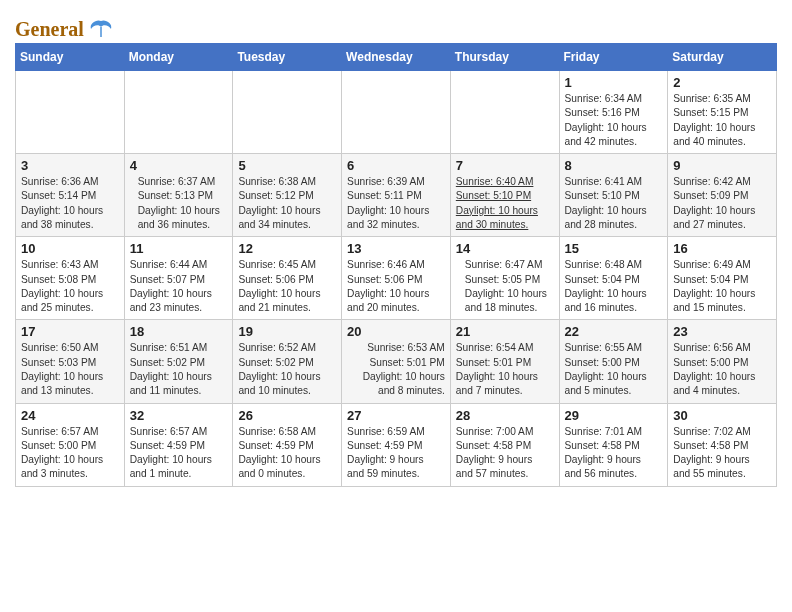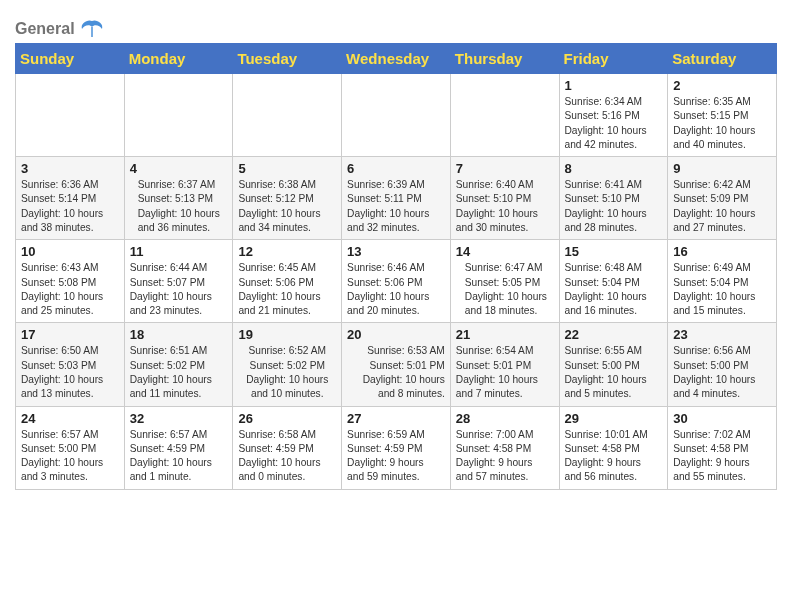--- a/index.html
+++ b/index.html
@@ -40,22 +40,22 @@
       color: #333;
       margin-top: 2px;
     }
     .calendar-table {
       width: 100%;
       border-collapse: collapse;
       table-layout: fixed;
     }
     .calendar-table thead tr th {
       background-color: #4472c4;
-      color: #fde047;
-      font-size: 15px;
+      color: #ffffff;
+      font-size: 12px;
       font-weight: bold;
       padding: 6px 4px;
       text-align: left;
       border: 1px solid #4472c4;
     }
     .calendar-table tbody tr td {
       border: 1px solid #ccc;
       vertical-align: top;
       padding: 4px 5px;
       font-size: 10.5px;
@@ -85,21 +85,21 @@
     }
   </style>
 </head>
 <body>
 
 <div class="header-area">
   <div class="logo">
     <div class="logo-row">
       <div>
         <div style="display:flex;align-items:center;gap:3px;">
-          <span style="font-size:16px;font-weight:bold;color:#737373;">General</span>
+          <span style="font-size:20px;font-weight:bold;color:#a16207;font-family:Liberation Serif, serif;">General</span>
           <svg width="28" height="28" viewBox="0 0 28 28">
             <path d="M14 6 C18 4, 26 8, 24 14 C22 10, 16 9, 14 12 C12 9, 6 10, 4 14 C2 8, 10 4, 14 6Z" fill="#4a90d9"></path>
             <path d="M14 12 L14 22" stroke="#4a90d9" stroke-width="1.5" fill="none"></path>
           </svg>
         </div>
         <div style="font-size:20px;font-weight:bold;color:#4a90d9;margin-top:-4px;"></div>
       </div>
     </div>
   </div>
   <div class="title-area">
@@ -166,21 +166,21 @@
         </td>
         <td>
           <span class="day-num">6</span>
           <div class="day-info" style="white-space: pre-line;">Sunrise: 6:39 AM
 Sunset: 5:11 PM
 Daylight: 10 hours
 and 32 minutes.</div>
         </td>
         <td>
           <span class="day-num">7</span>
-          <div class="day-info" style="white-space: pre-line;">Sunrise: 6:40 AM
+          <div class="day-info" style="white-space: pre-line; text-decoration: underline;">Sunrise: 6:40 AM
 Sunset: 5:10 PM
 Daylight: 10 hours
 and 30 minutes.</div>
         </td>
         <td>
           <span class="day-num">8</span>
           <div class="day-info" style="white-space: pre-line;">Sunrise: 6:41 AM
 Sunset: 5:10 PM
 Daylight: 10 hours
 and 28 minutes.</div>
@@ -254,21 +254,21 @@
         </td>
         <td>
           <span class="day-num">18</span>
           <div class="day-info" style="white-space: pre-line;">Sunrise: 6:51 AM
 Sunset: 5:02 PM
 Daylight: 10 hours
 and 11 minutes.</div>
         </td>
         <td>
           <span class="day-num">19</span>
-          <div class="day-info" style="white-space: pre-line; text-align: center;">Sunrise: 6:52 AM
+          <div class="day-info" style="white-space: pre-line;">Sunrise: 6:52 AM
 Sunset: 5:02 PM
 Daylight: 10 hours
 and 10 minutes.</div>
         </td>
         <td>
           <span class="day-num">20</span>
           <div class="day-info" style="white-space: pre-line; text-align: right;">Sunrise: 6:53 AM
 Sunset: 5:01 PM
 Daylight: 10 hours
 and 8 minutes.</div>
@@ -326,21 +326,21 @@
         </td>
         <td>
           <span class="day-num">28</span>
           <div class="day-info" style="white-space: pre-line;">Sunrise: 7:00 AM
 Sunset: 4:58 PM
 Daylight: 9 hours
 and 57 minutes.</div>
         </td>
         <td>
           <span class="day-num">29</span>
-          <div class="day-info" style="white-space: pre-line;">Sunrise: 10:01 AM
+          <div class="day-info" style="white-space: pre-line;">Sunrise: 7:01 AM
 Sunset: 4:58 PM
 Daylight: 9 hours
 and 56 minutes.</div>
         </td>
         <td>
           <span class="day-num">30</span>
           <div class="day-info" style="white-space: pre-line;">Sunrise: 7:02 AM
 Sunset: 4:58 PM
 Daylight: 9 hours
 and 55 minutes.</div>

